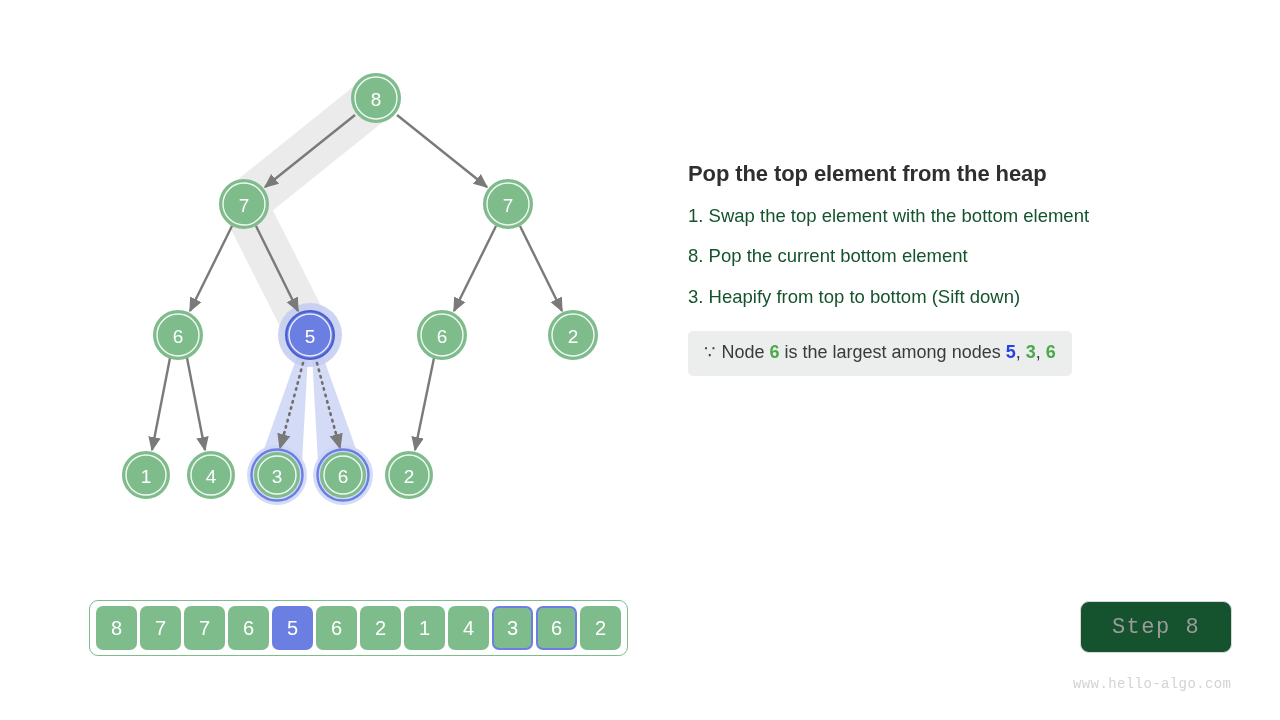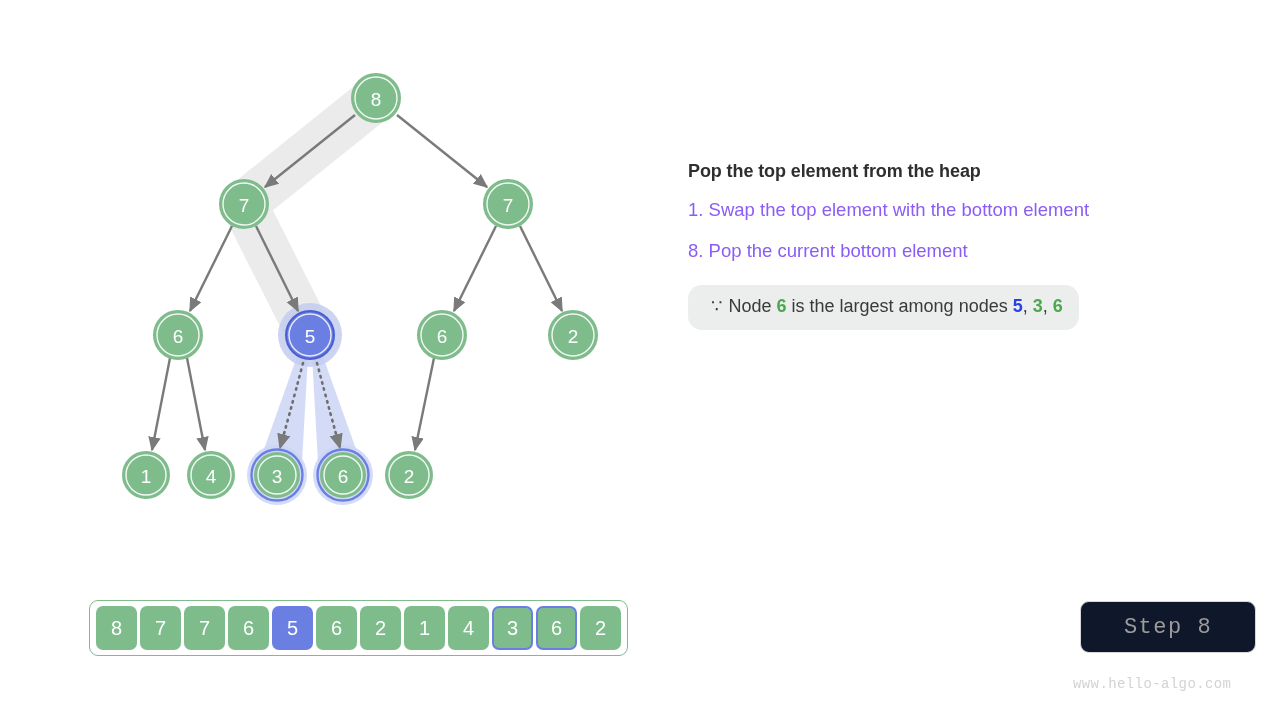--- a/index.html
+++ b/index.html
@@ -14,29 +14,29 @@
   #tree-svg{position:absolute;left:0;top:0;width:680px;height:540px;}
 
   .node-label{
     font-family:"Liberation Sans", sans-serif;
     font-size:19px;fill:#ffffff;text-anchor:middle;dominant-baseline:central;
   }
 
   
   #panel{position:absolute;left:688px;top:160px;width:540px;}
   #panel-title{
-    font-size:18px;font-weight:bold;color:#2f2f2f;letter-spacing:-0.1px;
+    font-size:22px;font-weight:bold;color:#2f2f2f;letter-spacing:-0.1px;
     margin:0 0 14px 0;line-height:1.3;
   }
   .panel-step{
-    font-size:18.5px;color:#8b5cf6;margin:0 0 14px 0;line-height:1.45;
+    font-size:18.5px;color:#14532d;margin:0 0 14px 0;line-height:1.45;
   }
   #note-box{
-    display:inline-block;background:#eceded;border-radius:14px;
-    padding:11px 16px 12px 23px;margin-top:6px;
+    display:inline-block;background:#eceded;border-radius:5px;
+    padding:11px 16px 12px 16px;margin-top:6px;
     font-size:18px;color:#3a3a3a;line-height:1.2;white-space:nowrap;
   }
   #note-box .hl-green{color:#4ca84c;font-weight:bold;}
   #note-box .hl-blue{color:#2840e8;font-weight:bold;}
   #note-box .because{letter-spacing:1px;}
 
   
   #array-wrap{
     position:absolute;left:89px;top:600px;
     border:1.6px solid #7fbc8c;border-radius:9px;
@@ -46,22 +46,22 @@
     width:41px;height:44px;border-radius:7px;
     display:flex;align-items:center;justify-content:center;
     font-size:20px;color:#ffffff;box-sizing:border-box;
   }
   .cell.green{background:#7fbc8c;border:2px solid #7fbc8c;}
   .cell.blue-fill{background:#6b7fe3;border:2px solid #6b7fe3;}
   .cell.blue-edge{background:#7fbc8c;border:2px solid #6b7fe3;}
 
   
   #step-badge{
-    position:absolute;left:1080px;top:601px;width:176px;height:52px;
-    border:1.4px solid #d8d8d8;border-radius:9px;background:#0f172a;
+    position:absolute;left:1080px;top:601px;width:152px;height:52px;
+    border:1.4px solid #d8d8d8;border-radius:9px;background:#14532d;
     display:flex;align-items:center;justify-content:center;
     font-family:"Liberation Mono", monospace;font-size:22px;
     color:#9b9b9b;letter-spacing:1.5px;box-sizing:border-box;
   }
   
   #watermark{
     position:absolute;left:1073px;top:676px;
     font-family:"Liberation Mono", monospace;font-size:14px;
     color:#d3d3d3;letter-spacing:0.4px;
   }
@@ -171,20 +171,21 @@
       <circle cx="409" cy="475" r="23" fill="#7fbc8c" stroke="#7fbc8c" stroke-width="2"></circle>
       <circle cx="409" cy="475" r="20" fill="none" stroke="#ffffff" stroke-width="1.4" opacity="0.9"></circle>
       <text class="node-label" x="409" y="476">2</text>
     </g>
   </svg>
 
   <div id="panel">
     <h1 id="panel-title">Pop the top element from the heap</h1>
     <p class="panel-step">1. Swap the top element with the bottom element</p>
     <p class="panel-step">8. Pop the current bottom element</p>
+    <p class="panel-step">3. Heapify from top to bottom (Sift down)</p>
     <div id="note-box">
       <span class="because">∵</span>
       <span>Node</span>
       <span class="hl-green">6</span>
       <span>is the largest among nodes</span>
       <span class="hl-blue">5</span><span>, </span><span class="hl-green">3</span><span>, </span><span class="hl-green">6</span>
     </div>
   </div>
 
   <div id="array-wrap">

